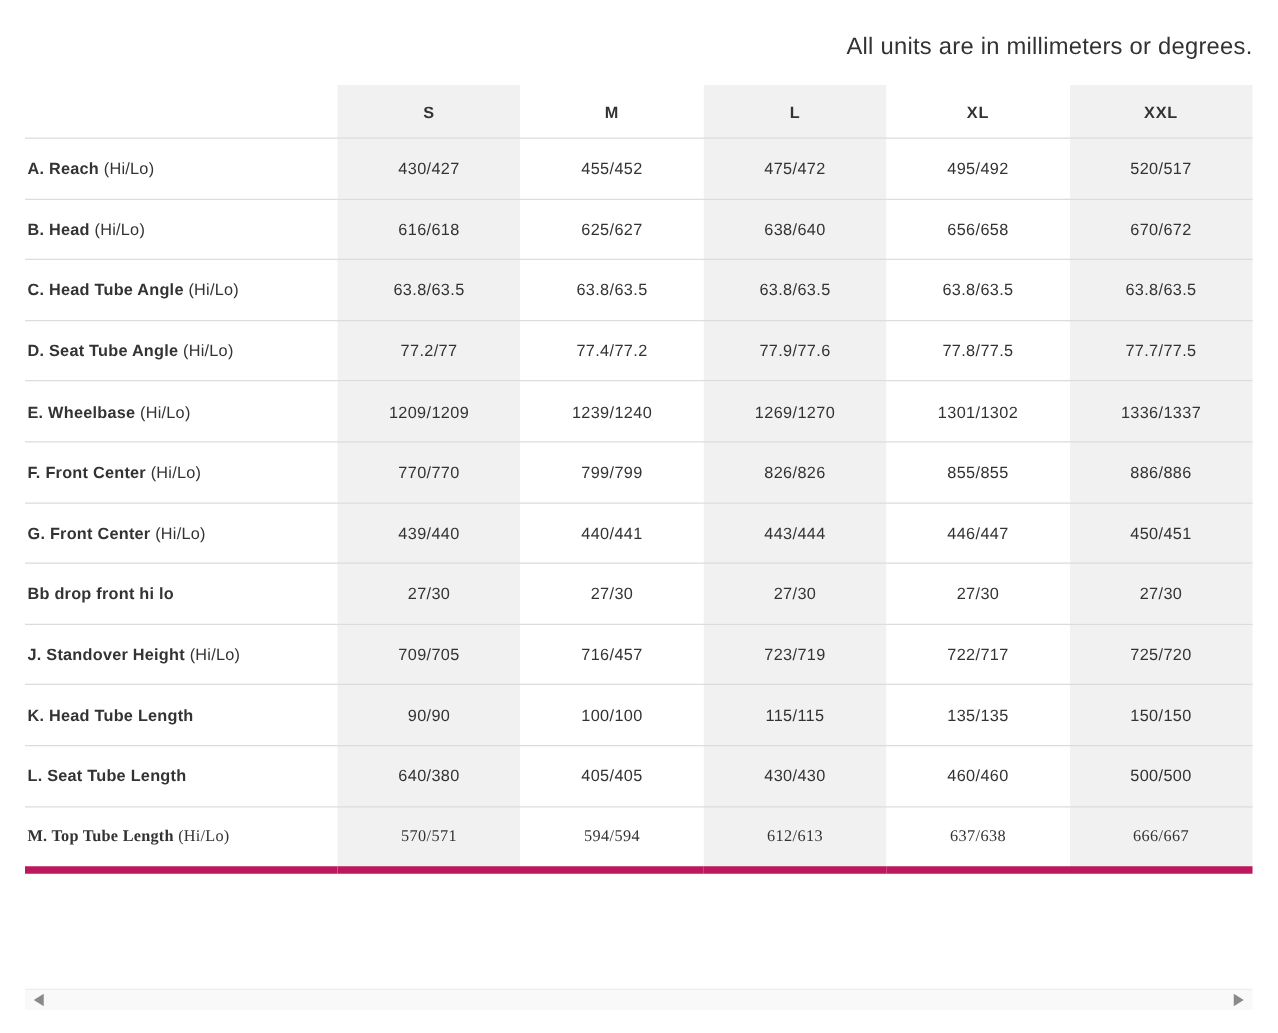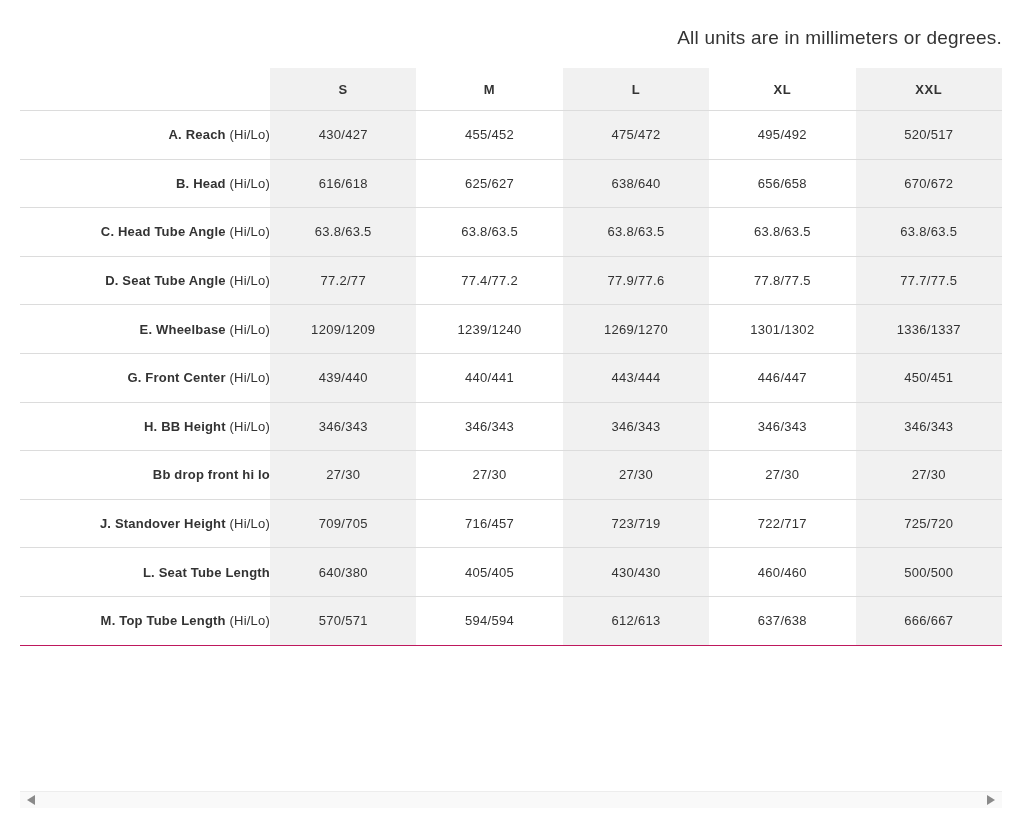--- a/index.html
+++ b/index.html
@@ -39,31 +39,32 @@
     font-weight: bold;
     letter-spacing: 0.6px;
     text-align: center;
     vertical-align: middle;
     padding: 0;
   }
   .geo-table tbody tr {
     border-top: 1px solid #dcdcdc;
   }
   .geo-table tbody tr:last-child {
-    border-bottom: 1px solid #be185d;
+    border-bottom: 6px solid #be185d;
+    font-family: Liberation Serif, serif;
   }
   .geo-table tbody th,
   .geo-table tbody td {
     height: 47.6px;
     font-size: 13px;
     vertical-align: middle;
     padding: 0;
   }
   .geo-table tbody th.row-label {
-    text-align: right;
+    text-align: left;
     font-weight: bold;
     letter-spacing: 0.2px;
     padding-left: 2px;
   }
   .geo-table tbody th.row-label .sfx {
     font-weight: normal;
   }
   .geo-table tbody td {
     text-align: center;
     letter-spacing: 0.3px;
@@ -160,52 +161,60 @@
       </tr>
       <tr>
         <th class="row-label"><span class="lbl">E. Wheelbase</span> <span class="sfx">(Hi/Lo)</span></th>
         <td class="shaded">1209/1209</td>
         <td>1239/1240</td>
         <td class="shaded">1269/1270</td>
         <td>1301/1302</td>
         <td class="shaded">1336/1337</td>
       </tr>
       <tr>
+        <th class="row-label"><span class="lbl">F. Front Center</span> <span class="sfx">(Hi/Lo)</span></th>
+        <td class="shaded">770/770</td>
+        <td>799/799</td>
+        <td class="shaded">826/826</td>
+        <td>855/855</td>
+        <td class="shaded">886/886</td>
+      </tr>
+      <tr>
         <th class="row-label"><span class="lbl">G. Front Center</span> <span class="sfx">(Hi/Lo)</span></th>
         <td class="shaded">439/440</td>
         <td>440/441</td>
         <td class="shaded">443/444</td>
         <td>446/447</td>
         <td class="shaded">450/451</td>
       </tr>
       <tr>
-        <th class="row-label"><span class="lbl">H. BB Height</span> <span class="sfx">(Hi/Lo)</span></th>
-        <td class="shaded">346/343</td>
-        <td>346/343</td>
-        <td class="shaded">346/343</td>
-        <td>346/343</td>
-        <td class="shaded">346/343</td>
-      </tr>
-      <tr>
         <th class="row-label"><span class="lbl">Bb drop front hi lo</span></th>
         <td class="shaded">27/30</td>
         <td>27/30</td>
         <td class="shaded">27/30</td>
         <td>27/30</td>
         <td class="shaded">27/30</td>
       </tr>
       <tr>
         <th class="row-label"><span class="lbl">J. Standover Height</span> <span class="sfx">(Hi/Lo)</span></th>
         <td class="shaded">709/705</td>
         <td>716/457</td>
         <td class="shaded">723/719</td>
         <td>722/717</td>
         <td class="shaded">725/720</td>
       </tr>
       <tr>
+        <th class="row-label"><span class="lbl">K. Head Tube Length</span></th>
+        <td class="shaded">90/90</td>
+        <td>100/100</td>
+        <td class="shaded">115/115</td>
+        <td>135/135</td>
+        <td class="shaded">150/150</td>
+      </tr>
+      <tr>
         <th class="row-label"><span class="lbl">L. Seat Tube Length</span></th>
         <td class="shaded">640/380</td>
         <td>405/405</td>
         <td class="shaded">430/430</td>
         <td>460/460</td>
         <td class="shaded">500/500</td>
       </tr>
       <tr>
         <th class="row-label"><span class="lbl">M. Top Tube Length</span> <span class="sfx">(Hi/Lo)</span></th>
         <td class="shaded">570/571</td>

